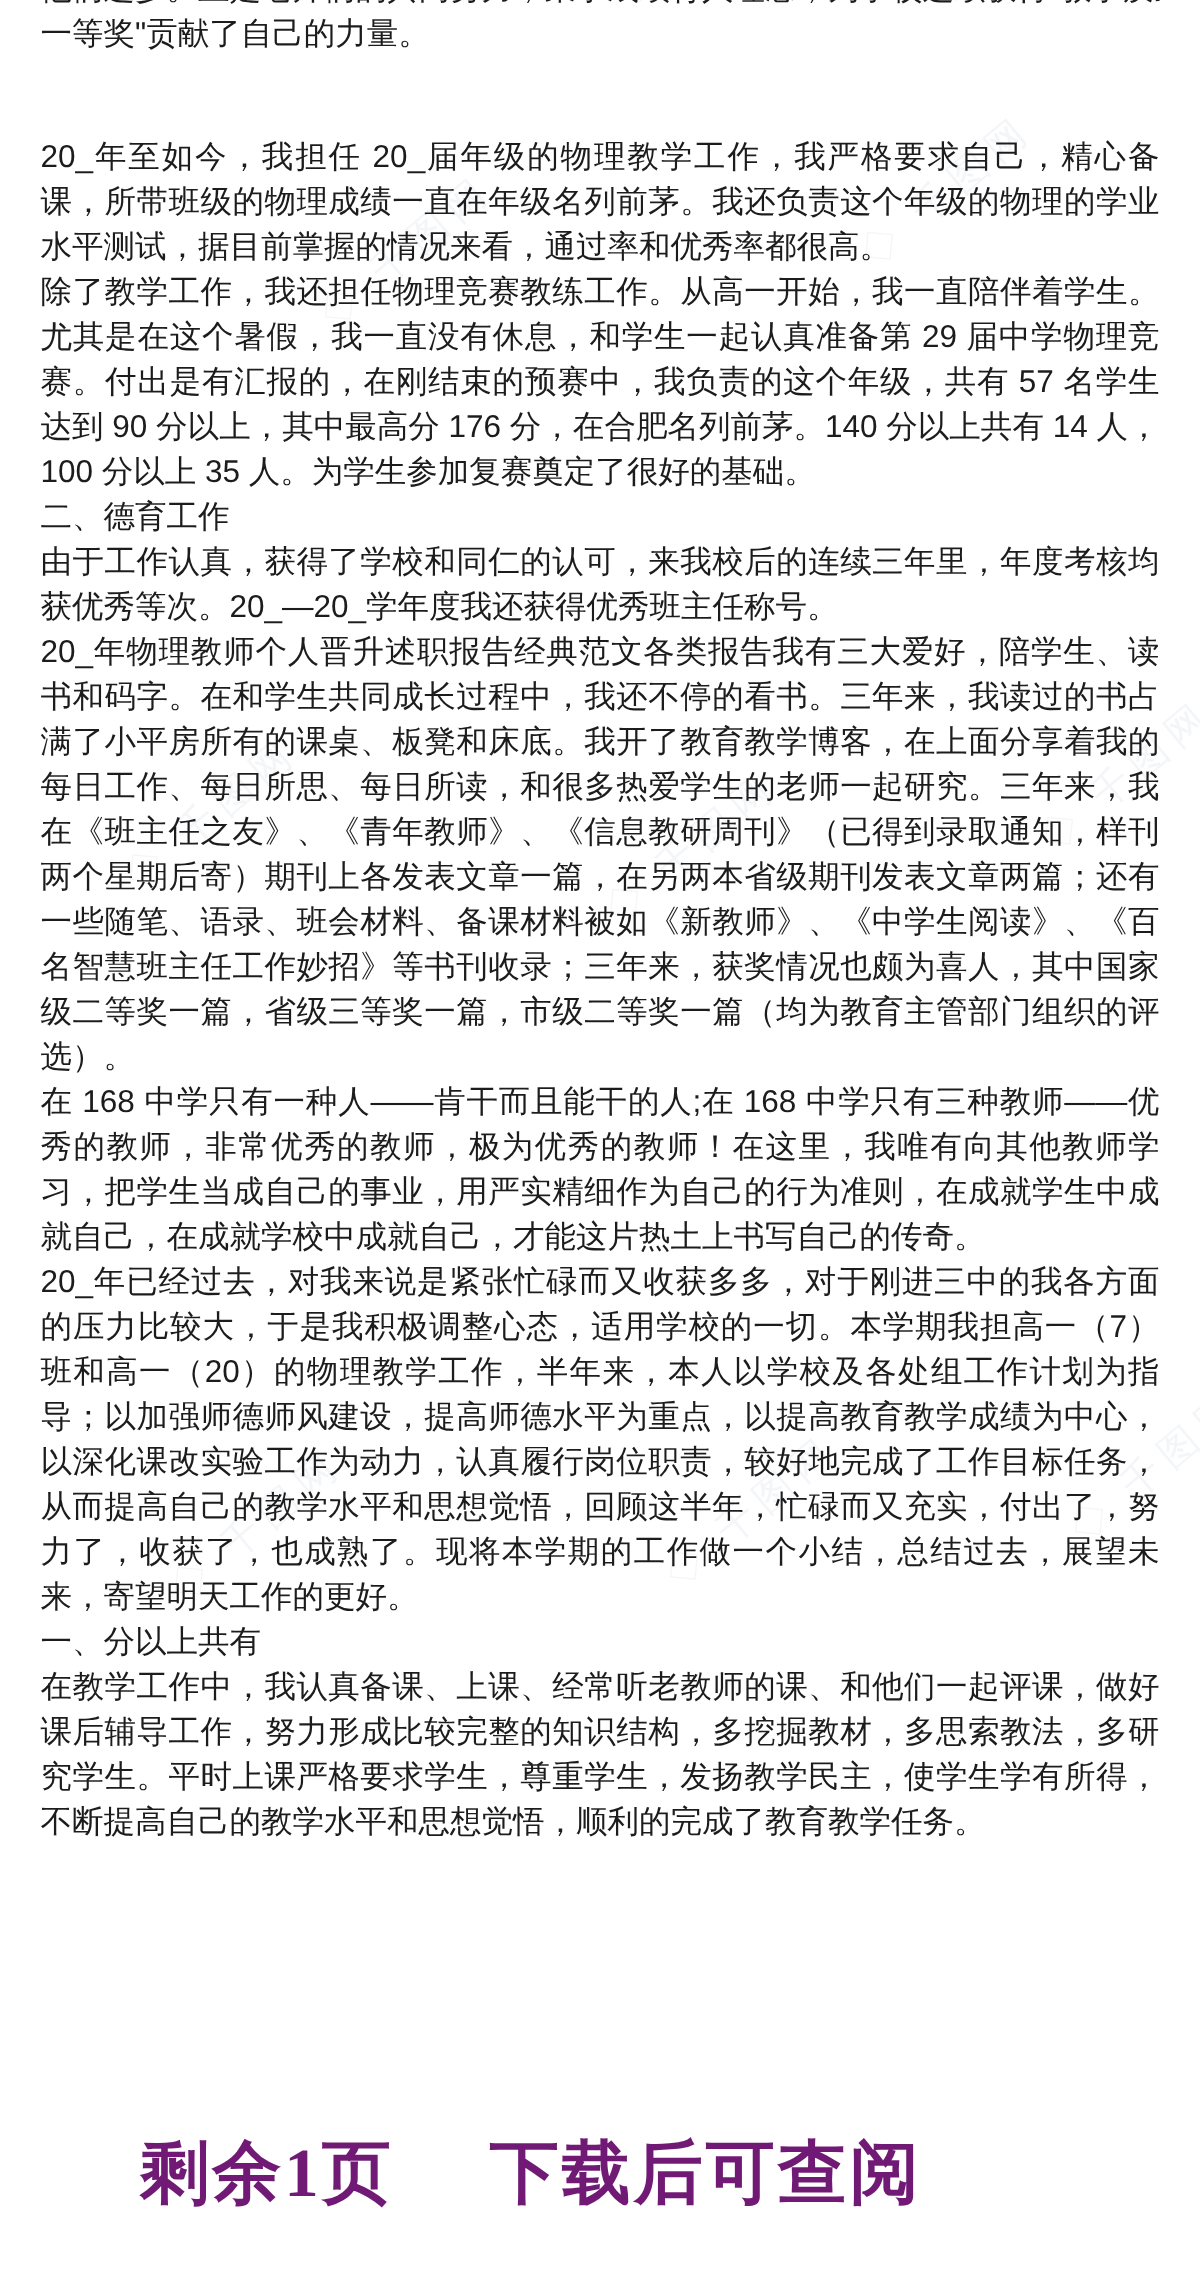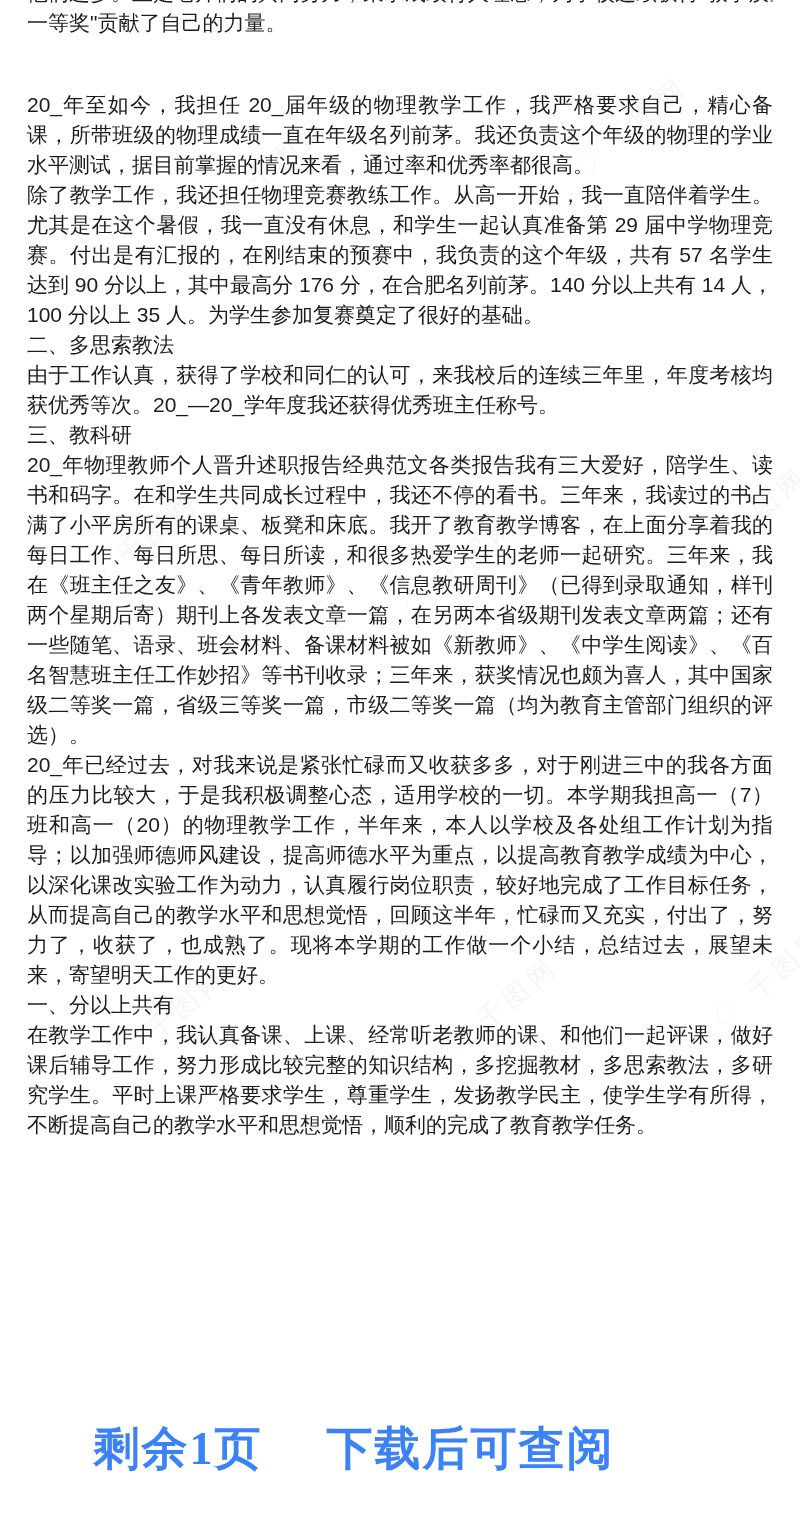--- a/index.html
+++ b/index.html
@@ -41,21 +41,21 @@
   .intro-clip .l2{text-align:left;}
   .after-gap{margin-top:50px !important;}
   
   .footer{
     position:absolute;
     top:1418px;left:0;width:708px;
     text-align:center;
     font-family:"Liberation Serif", serif;
     font-weight:700;
     font-size:46px;
-    color:#3b82f6;
+    color:#701a75;
     letter-spacing:2px;
   }
   .footer .gap{display:inline-block;width:64px;}
 </style>
 </head>
 <body>
 
 <div class="page">
 
   <div class="wm-layer">
@@ -69,24 +69,24 @@
     <span class="wm" style="left:700px;top:960px;">◇ 千图网</span>
   </div>
 
   <div class="doc">
     <div class="intro-clip">
       <p class="l1">他们进步。正是老师们的共同努力，秉承成绩育人理念，为学校连续获得"教学质量</p>
       <p class="l2">一等奖"贡献了自己的力量。</p>
     </div>
     <p class="after-gap">20_年至如今，我担任 20_届年级的物理教学工作，我严格要求自己，精心备课，所带班级的物理成绩一直在年级名列前茅。我还负责这个年级的物理的学业水平测试，据目前掌握的情况来看，通过率和优秀率都很高。</p>
     <p>除了教学工作，我还担任物理竞赛教练工作。从高一开始，我一直陪伴着学生。尤其是在这个暑假，我一直没有休息，和学生一起认真准备第 29 届中学物理竞赛。付出是有汇报的，在刚结束的预赛中，我负责的这个年级，共有 57 名学生达到 90 分以上，其中最高分 176 分，在合肥名列前茅。140 分以上共有 14 人，100 分以上 35 人。为学生参加复赛奠定了很好的基础。</p>
-    <p>二、多思索教法</p>
+    <p>二、德育工作</p>
     <p>由于工作认真，获得了学校和同仁的认可，来我校后的连续三年里，年度考核均获优秀等次。20_—20_学年度我还获得优秀班主任称号。</p>
-    <p>三、教科研</p>
     <p>20_年物理教师个人晋升述职报告经典范文各类报告我有三大爱好，陪学生、读书和码字。在和学生共同成长过程中，我还不停的看书。三年来，我读过的书占满了小平房所有的课桌、板凳和床底。我开了教育教学博客，在上面分享着我的每日工作、每日所思、每日所读，和很多热爱学生的老师一起研究。三年来，我在《班主任之友》、《青年教师》、《信息教研周刊》（已得到录取通知，样刊两个星期后寄）期刊上各发表文章一篇，在另两本省级期刊发表文章两篇；还有一些随笔、语录、班会材料、备课材料被如《新教师》、《中学生阅读》、《百名智慧班主任工作妙招》等书刊收录；三年来，获奖情况也颇为喜人，其中国家级二等奖一篇，省级三等奖一篇，市级二等奖一篇（均为教育主管部门组织的评选）。</p>
+    <p>在 168 中学只有一种人——肯干而且能干的人;在 168 中学只有三种教师——优秀的教师，非常优秀的教师，极为优秀的教师！在这里，我唯有向其他教师学习，把学生当成自己的事业，用严实精细作为自己的行为准则，在成就学生中成就自己，在成就学校中成就自己，才能这片热土上书写自己的传奇。</p>
     <p>20_年已经过去，对我来说是紧张忙碌而又收获多多，对于刚进三中的我各方面的压力比较大，于是我积极调整心态，适用学校的一切。本学期我担高一（7）班和高一（20）的物理教学工作，半年来，本人以学校及各处组工作计划为指导；以加强师德师风建设，提高师德水平为重点，以提高教育教学成绩为中心，以深化课改实验工作为动力，认真履行岗位职责，较好地完成了工作目标任务，从而提高自己的教学水平和思想觉悟，回顾这半年，忙碌而又充实，付出了，努力了，收获了，也成熟了。现将本学期的工作做一个小结，总结过去，展望未来，寄望明天工作的更好。</p>
     <p>一、分以上共有</p>
     <p>在教学工作中，我认真备课、上课、经常听老教师的课、和他们一起评课，做好课后辅导工作，努力形成比较完整的知识结构，多挖掘教材，多思索教法，多研究学生。平时上课严格要求学生，尊重学生，发扬教学民主，使学生学有所得，不断提高自己的教学水平和思想觉悟，顺利的完成了教育教学任务。</p>
 
   </div>
 
   <div class="footer">
     <span>剩余1页</span><span class="gap"></span><span>下载后可查阅</span>
   </div>
 

